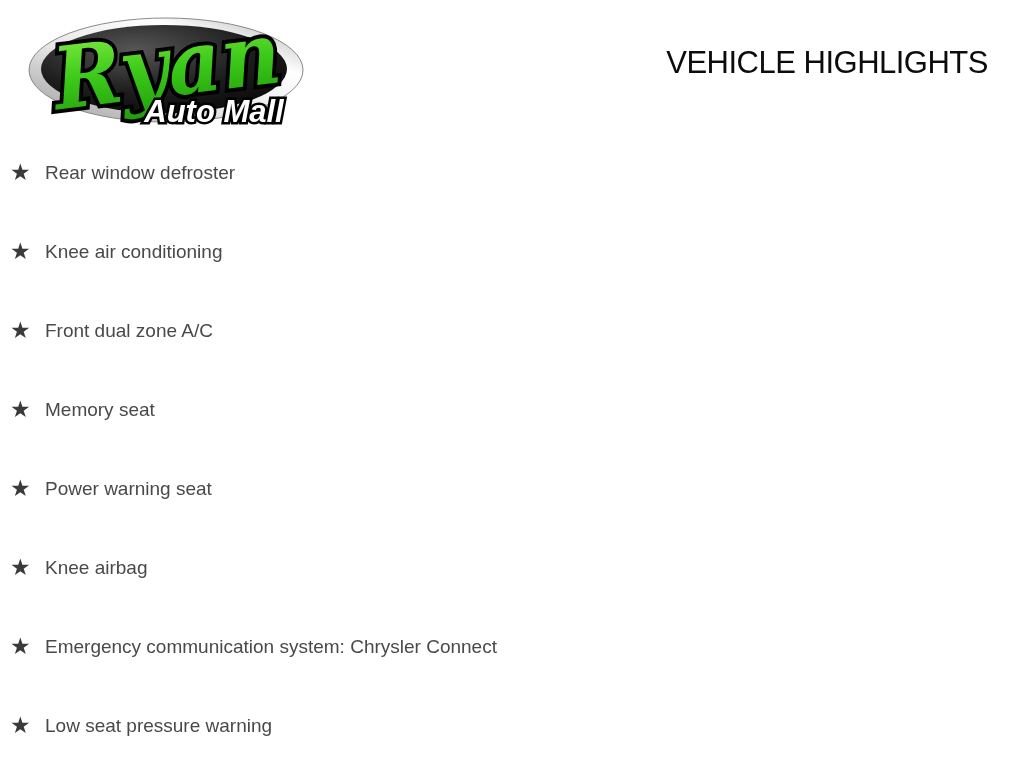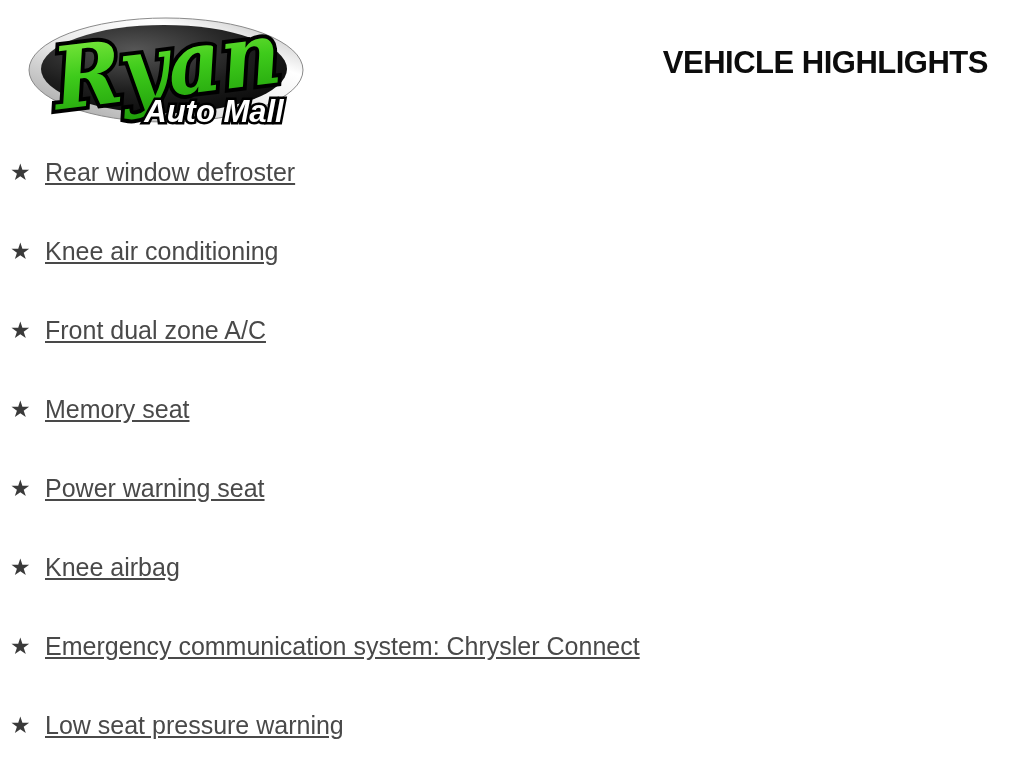--- a/index.html
+++ b/index.html
@@ -19,21 +19,21 @@
     width: 292px;
     height: 122px;
   }
 
   
   .page-title {
     position: absolute;
     top: 47px;
     right: 36px;
     font-size: 31px;
-    font-weight: bold;
+    font-weight: normal;
     letter-spacing: -0.5px;
     line-height: 1;
     color: #0c0c0c;
     white-space: nowrap;
   }
 
   
   .highlight-list {
     position: absolute;
     left: 10px;
@@ -46,24 +46,23 @@
     align-items: center;
   }
   .star {
     font-size: 23px;
     line-height: 1;
     color: #3a3a3a;
     flex: 0 0 35px;
     width: 35px;
   }
   .hl-text {
-    font-size: 25px;
+    font-size: 19px;
     color: #494949;
     white-space: nowrap;
-    text-decoration: underline;
   }
 </style>
 </head>
 <body>
 
 <div class="logo">
   <svg viewBox="0 0 292 122" width="292" height="122" aria-hidden="true">
     <defs>
       <linearGradient id="chromeGrad" x1="0" y1="1" x2="1" y2="0">
         <stop offset="0" stop-color="#989898"></stop>

